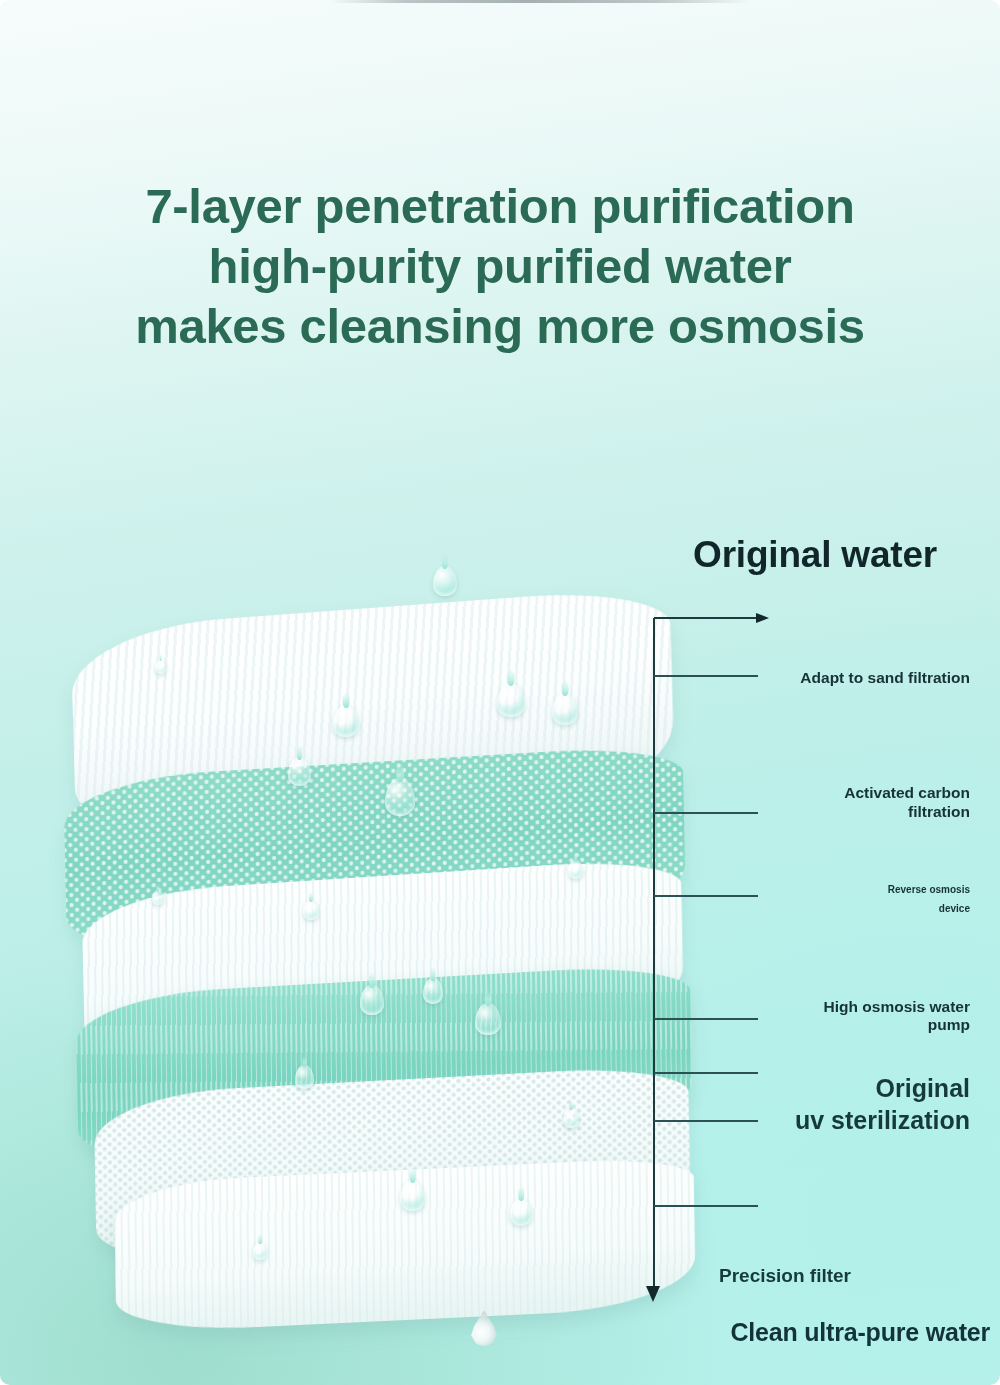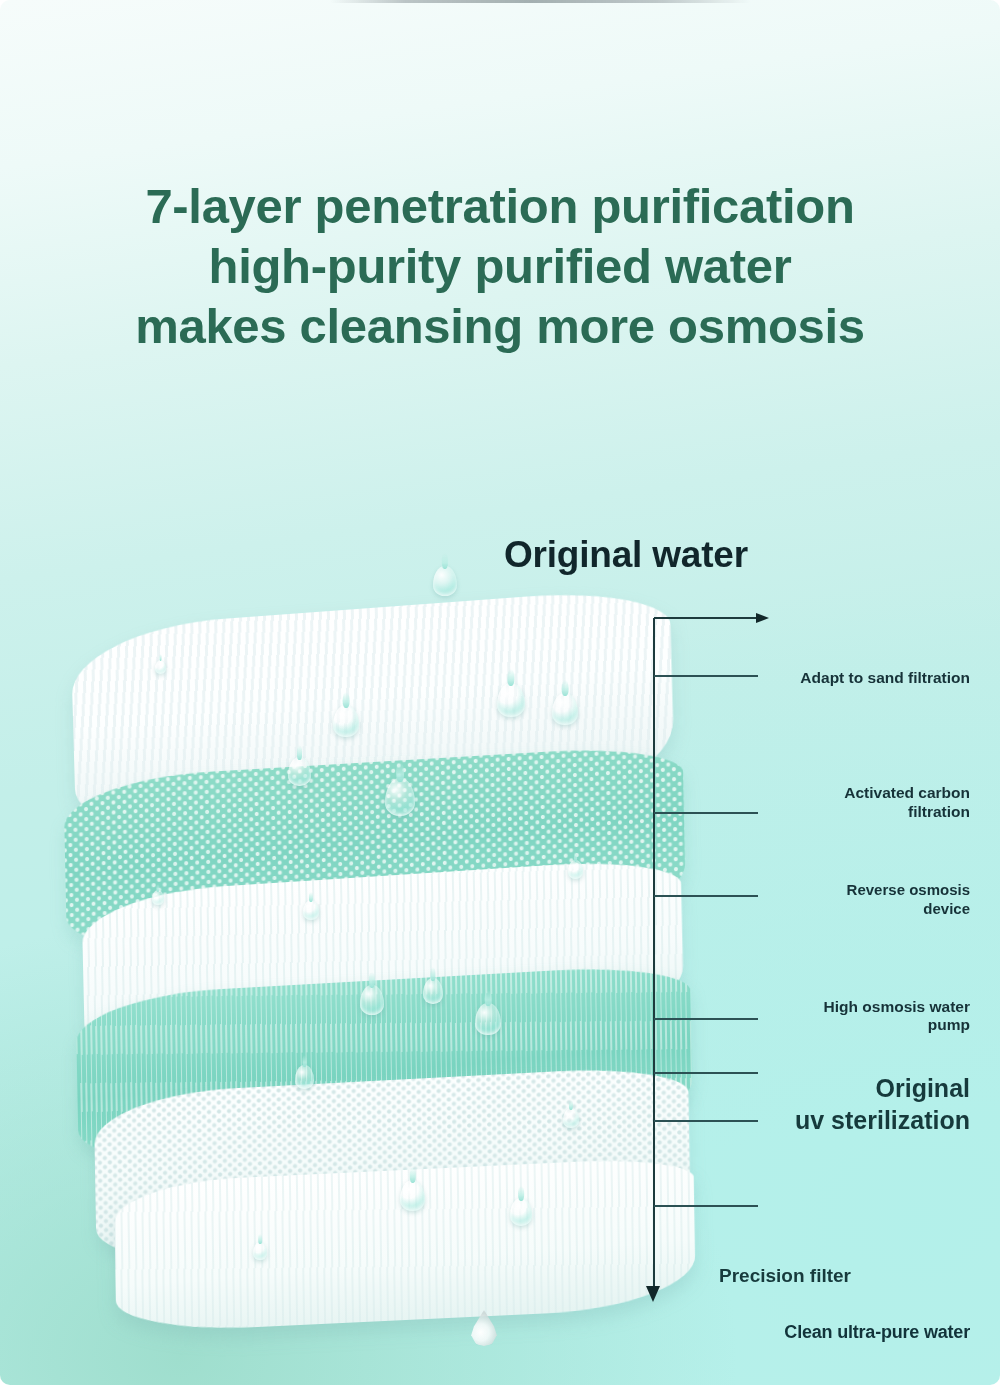--- a/index.html
+++ b/index.html
@@ -208,24 +208,24 @@
     background: #2c5154;
   }
 
   
   .lbl {
     position: absolute;
     color: #163238;
     font-weight: 700;
   }
   .lbl-original {
-    left: 504px;
+    left: 492px;
     top: 533px;
     width: 445px;
-    text-align: left;
+    text-align: right;
     font-size: 37px;
     line-height: 44px;
     color: #11262b;
     letter-spacing: -0.2px;
   }
   .lbl-sand {
     left: 600px;
     top: 668px;
     width: 370px;
     text-align: right;
@@ -238,21 +238,21 @@
     width: 370px;
     text-align: right;
     font-size: 15.5px;
     line-height: 19px;
   }
   .lbl-ro {
     left: 600px;
     top: 880px;
     width: 370px;
     text-align: right;
-    font-size: 15px;
+    font-size: 10px;
     line-height: 19px;
   }
   .lbl-pump {
     left: 600px;
     top: 998px;
     width: 370px;
     text-align: right;
     font-size: 15.5px;
     line-height: 18px;
   }
@@ -271,25 +271,25 @@
     width: 370px;
     text-align: center;
     font-size: 19px;
     line-height: 32px;
     color: #163a3c;
   }
 
   
   .caption {
     position: absolute;
-    left: 470px;
+    left: 490px;
     top: 1315px;
     width: 500px;
     text-align: right;
-    font-size: 18px;
+    font-size: 25px;
     line-height: 34px;
     font-weight: 700;
     color: #12333a;
     letter-spacing: -0.2px;
   }
   .caption-drop {
     position: absolute;
     left: 470px;
     top: 1310px;
     width: 28px;

